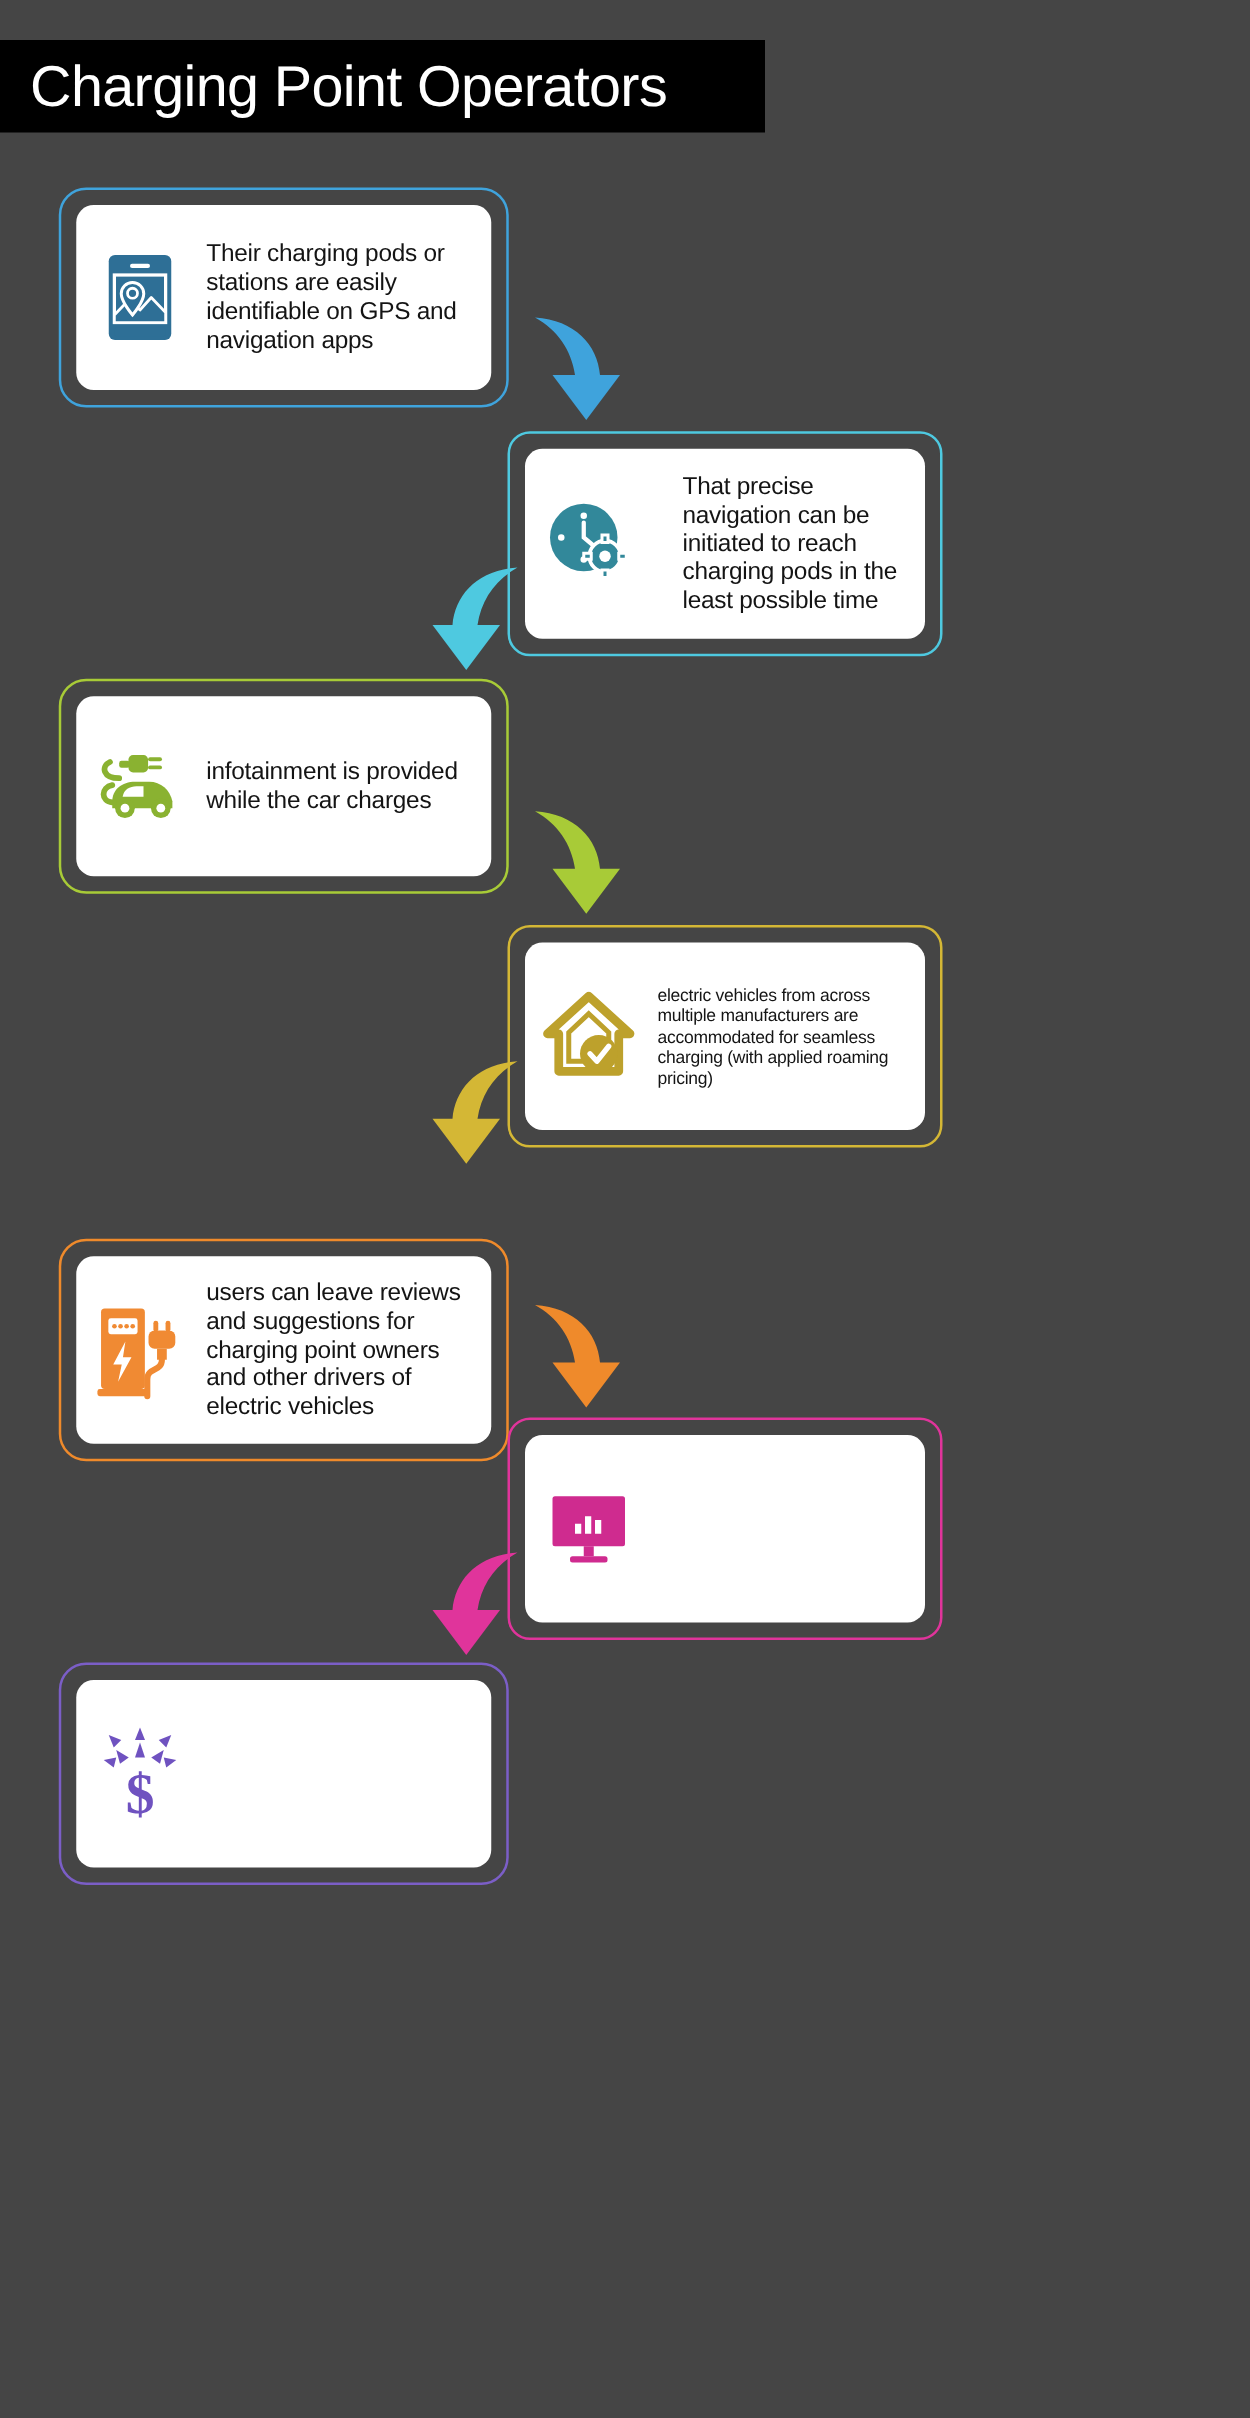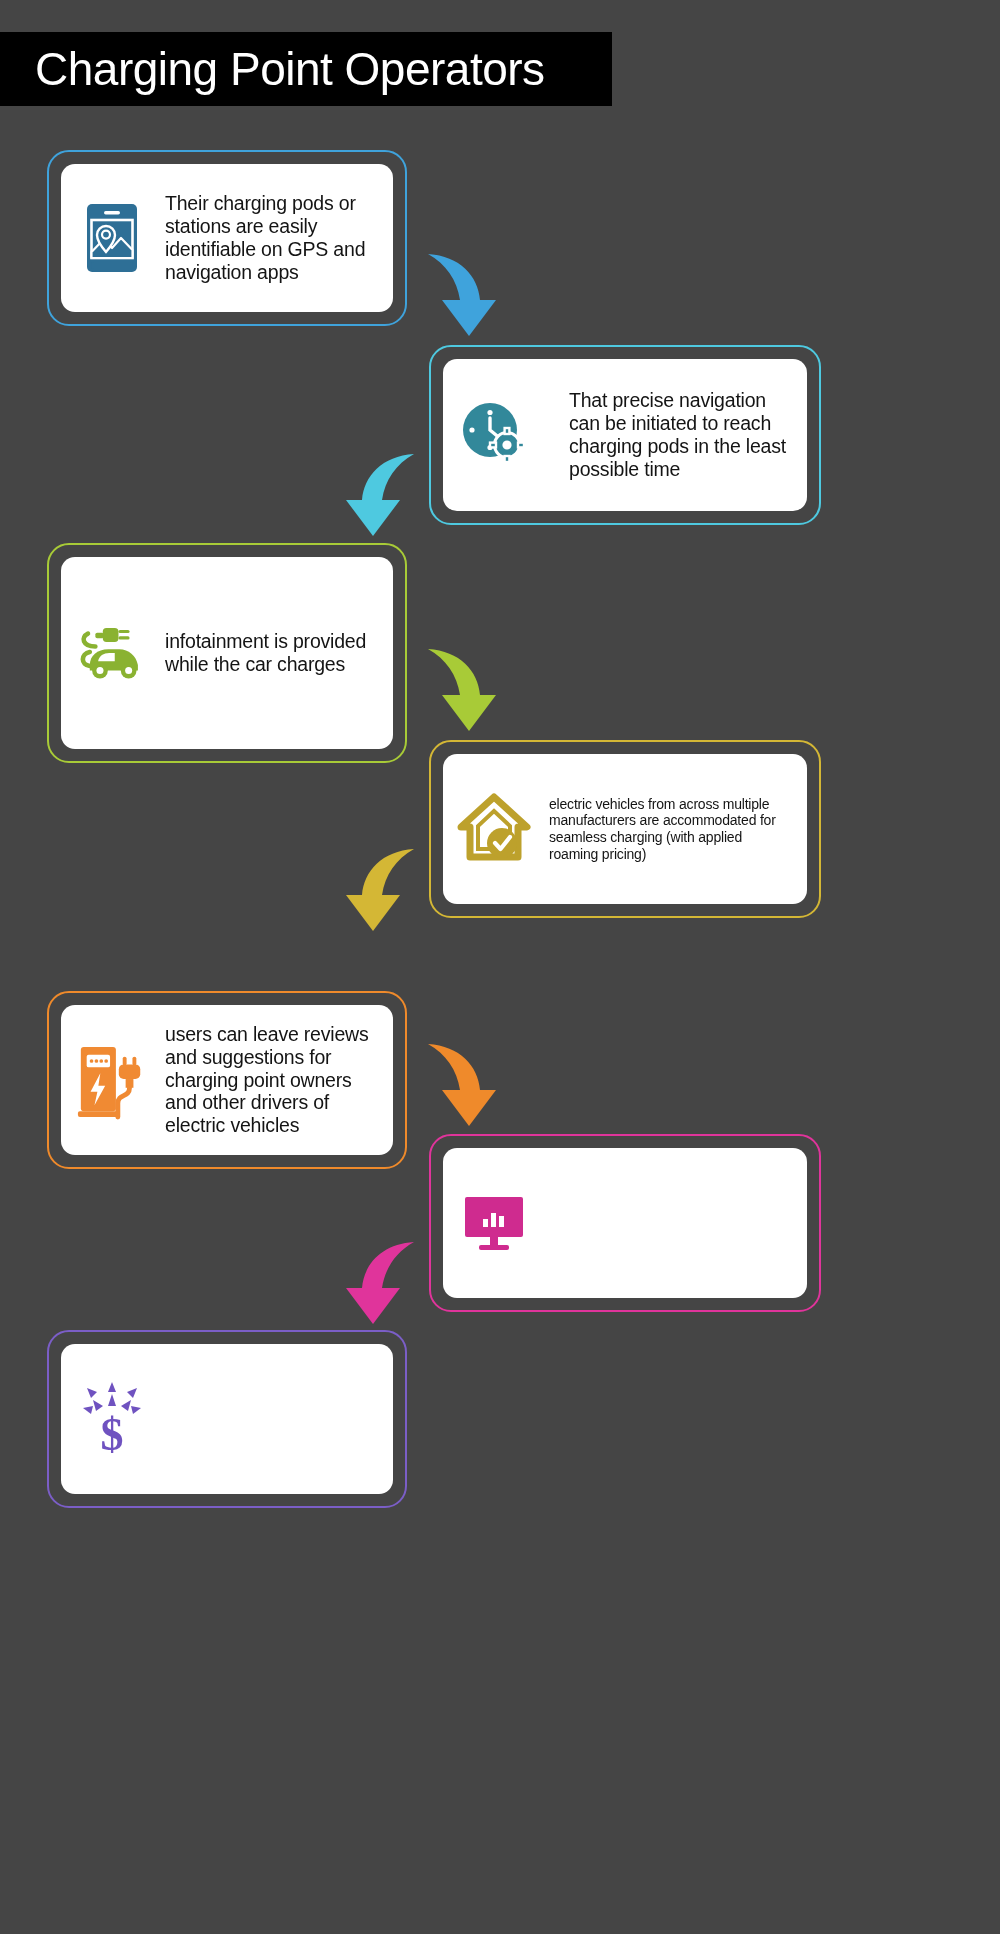--- a/index.html
+++ b/index.html
@@ -18,21 +18,21 @@
     left:0; top:32px;
     width:612px; height:74px;
     background:#000000;
     display:flex; align-items:center;
   }
   .title-text{
     color:#ffffff;
     font-size:46px;
     font-weight:400;
     letter-spacing:-0.5px;
-    padding-left:35px;
+    padding-left:24px;
     white-space:nowrap;
     line-height:1;
   }
 
   
   .card{
     position:absolute;
     border-radius:22px;
     border-style:solid;
     border-width:2px;
@@ -57,26 +57,26 @@
   }
   .card-text{
     flex:1 1 auto;
     color:#141414;
     font-size:19.5px;
     line-height:1.17;
     font-weight:400;
     letter-spacing:-0.2px;
   }
   .card.left  { left:47px;  width:360px; }
-  .card.right { left:429px; width:392px; }
+  .card.right { left:406px; width:348px;border-radius:18px; }
 
   
   #card-1 { top:150px;  height:176px; border-color:#3fa3dc; }
   #card-2 { top:345px;  height:180px; border-color:#4ec9e0; }
-  #card-3 { top:543px;  height:220px; border-color:#a8cb37; }
+  #card-3 { top:543px;  height:172px; border-color:#a8cb37; }
   #card-4 { top:740px;  height:178px; border-color:#d4b735; }
   #card-5 { top:991px;  height:178px; border-color:#ef8a2b; }
   #card-6 { top:1134px; height:178px; border-color:#e0349b; }
   #card-7 { top:1330px; height:178px; border-color:#7b5ec7; }
 
   #card-1 .card-text, #card-3 .card-text,
   #card-5 .card-text, #card-7 .card-text { padding-left:6px; }
   #card-2 .card-text, #card-4 .card-text,
   #card-6 .card-text { padding-left:8px; }
   #card-4 .card-text { font-size:14px; line-height:1.18; }

